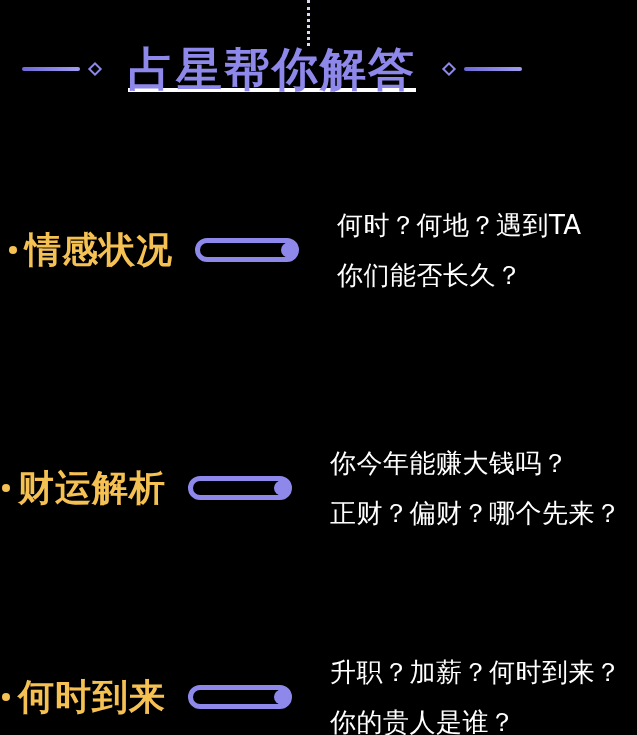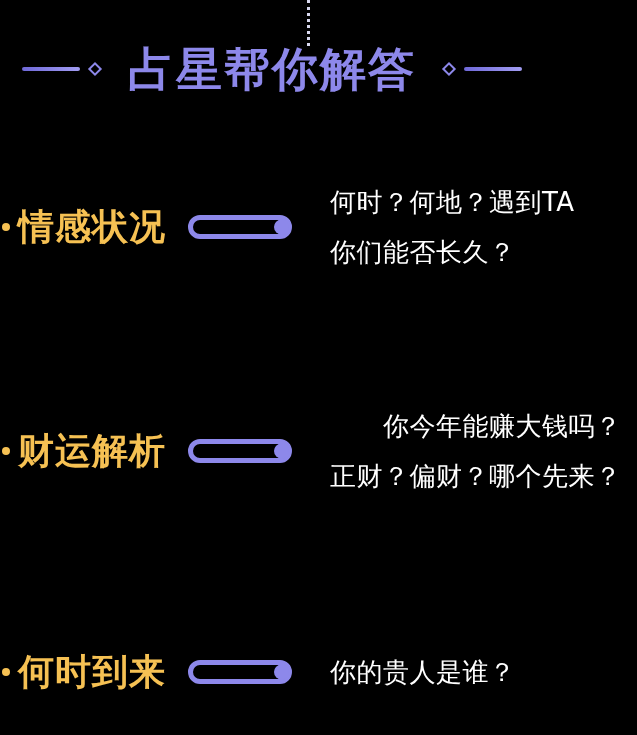--- a/index.html
+++ b/index.html
@@ -20,20 +20,21 @@
     height:46px; width:0;
     border-left:3px dotted #d9d9ef;
   }
 
   
   .header {
     position:absolute;
     top:44px; left:0; width:544px;
     display:flex; align-items:center; justify-content:center;
     gap:28px;
+    text-decoration:underline;
   }
   .page-title {
     font-size:46px;
     font-weight:bold;
     color:#8d88ea;
     letter-spacing:2px;
     line-height:1.1;
     white-space:nowrap;
   }
   .deco { display:flex; align-items:center; gap:10px; }
@@ -101,22 +102,22 @@
     flex-direction:column;
   }
   .section-line {
     font-size:26px;
     line-height:50px;
     color:#ffffff;
     white-space:nowrap;
     letter-spacing:0.5px;
   }
 
-  .section-1 { top:177px; }
-  .section-2 { top:401px;text-align:right; }
+  .section-1 { top:200px;padding-left:7px; }
+  .section-2 { top:438px; }
   .section-3 { top:647px; }
 </style>
 </head>
 <body>
 
 <div class="page">
 
   <div class="dotted-line"></div>
 
   <div class="header">
@@ -164,17 +165,18 @@
   <div class="section section-3">
     <div class="section-left">
       <span class="bullet"></span>
       <span class="section-label">何时到来</span>
       <span class="arrow">
         <span class="arrow-pill"></span>
         <span class="arrow-dot"></span>
       </span>
     </div>
     <div class="section-lines">
+      <p class="section-line">升职？加薪？何时到来？</p>
       <p class="section-line">你的贵人是谁？</p>
     </div>
   </div>
 
 </div>
 
 </body></html>

